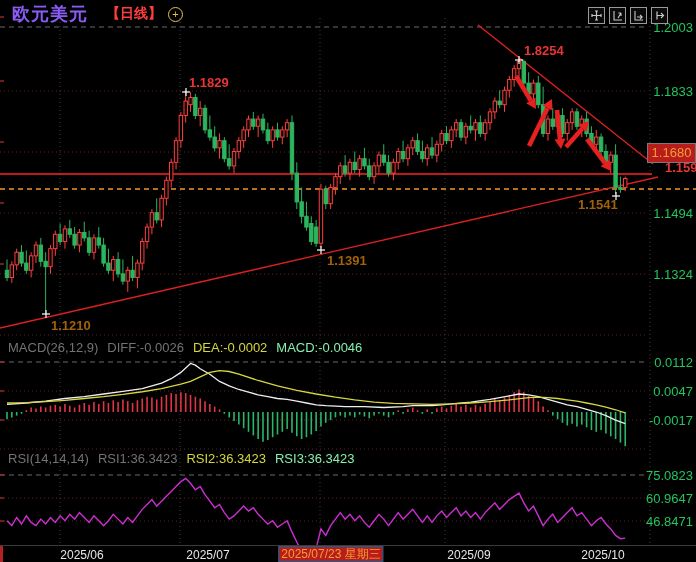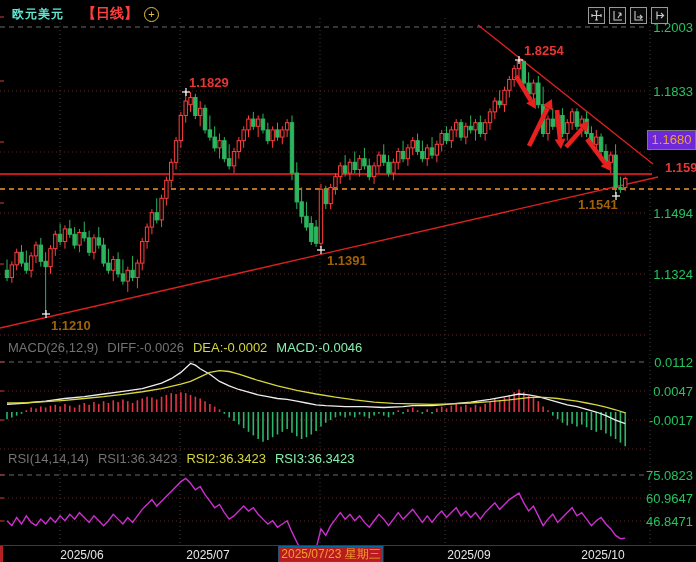--- a/index.html
+++ b/index.html
@@ -1,30 +1,30 @@
 <!DOCTYPE html>
 <html><head>
 <meta charset="utf-8">
 <style>
   html,body{margin:0;padding:0;background:#000;}
   .stage{position:relative;width:696px;height:562px;background:#000;overflow:hidden;
          font-family:"Liberation Sans","DejaVu Sans",sans-serif;}
   .titlebar{position:absolute;left:12px;top:5px;height:18px;display:flex;align-items:center;z-index:30;}
-  .sym{color:#5eead4;font-size:12px;font-weight:bold;letter-spacing:1px;}
+  .sym{color:#8b5cf6;font-size:18px;font-weight:bold;letter-spacing:1px;}
   .per{color:#ff3e3e;font-size:14px;font-weight:bold;margin-left:18px;}
   .addbtn{margin-left:6px;width:13px;height:13px;border:1px solid #e3c43a;border-radius:50%;
           color:#e3c43a;font-size:11px;line-height:12px;text-align:center;cursor:pointer;}
   .toolbar{position:absolute;left:588px;top:7px;display:flex;gap:4px;z-index:30;}
   .tbtn{width:15px;height:15px;border:1px solid #9a9a9a;background:#0a0a0a;display:flex;
         align-items:center;justify-content:center;cursor:pointer;}
   .ind-row{position:absolute;left:8px;font-size:13px;z-index:25;white-space:nowrap;}
   .ind-row span{margin-right:9px;}
   .w{color:#737373;} .yel{color:#d6d63e;} .mag{color:#86efac;}
   .ylab{position:absolute;right:3px;transform:translateY(-50%);font-size:13px;color:#22c55e;z-index:20;}
-  .pricebox{position:absolute;left:647px;top:130px;width:47px;height:18px;background:#6d28d9;
+  .pricebox{position:absolute;left:647px;top:143px;width:47px;height:18px;background:#b91c1c;
             border:1px solid #7a7a7a;color:#f0a030;font-size:13px;text-align:center;line-height:18px;z-index:21;}
   .xaxis{position:absolute;left:0;top:545px;width:696px;height:17px;border-top:1px solid #3a3a3a;background:#000;z-index:22;}
   .xlab{position:absolute;top:548px;transform:translateX(-50%);font-size:12px;color:#e5e5e5;z-index:23;white-space:nowrap;}
   .xsel{position:absolute;top:546px;transform:translateX(-50%);font-size:12px;color:#f0a030;background:#b91c1c;
         border:1px solid #0369a1;padding:0 2px;line-height:14px;z-index:24;white-space:nowrap;}
   .corner{position:absolute;left:0;top:546px;width:3px;height:16px;background:#b32222;z-index:25;}
   .ann{position:absolute;transform:translateY(-50%);font-size:13px;font-weight:bold;z-index:20;white-space:nowrap;}
   .ann.red{color:#e83535;} .ann.green{color:#a16207;}
 </style>
 </head>

